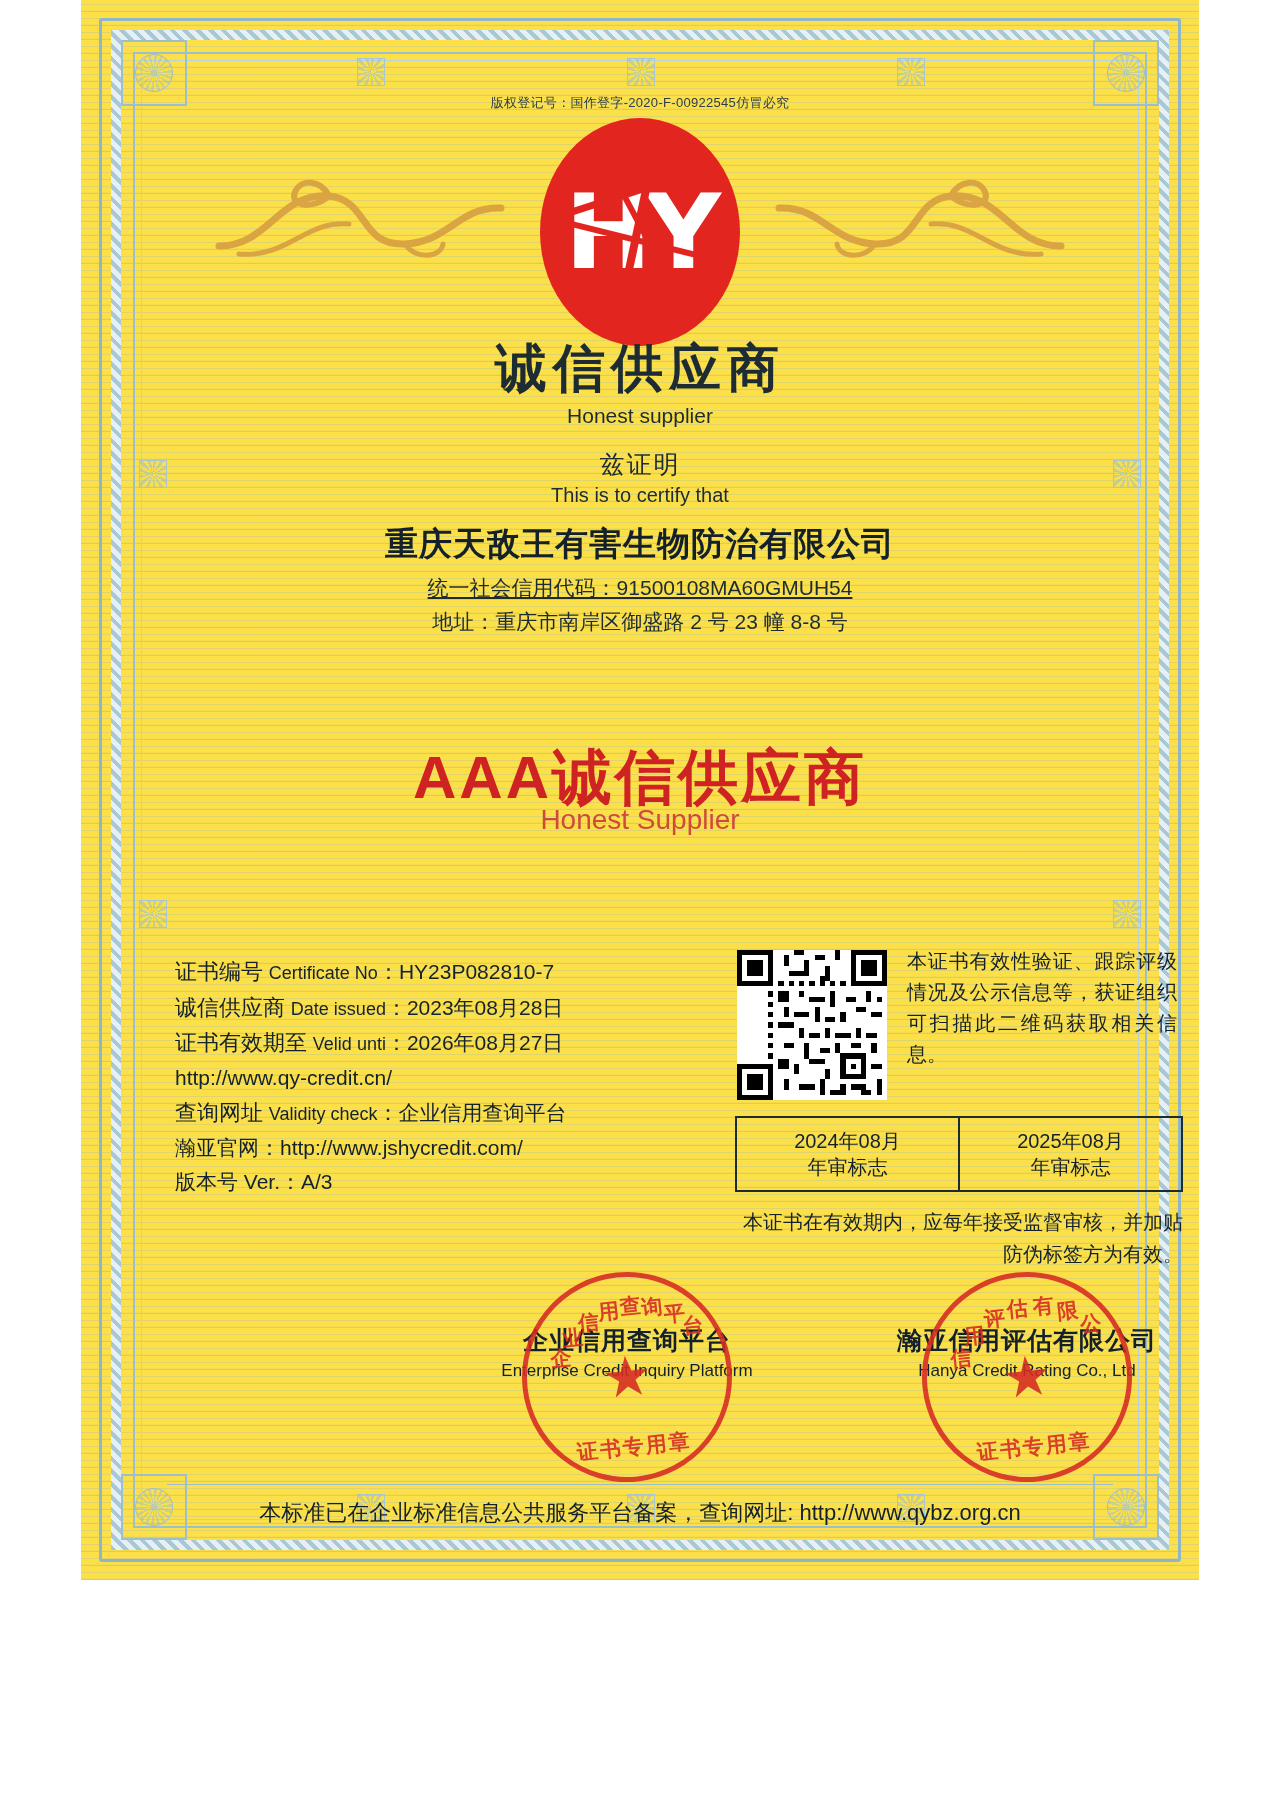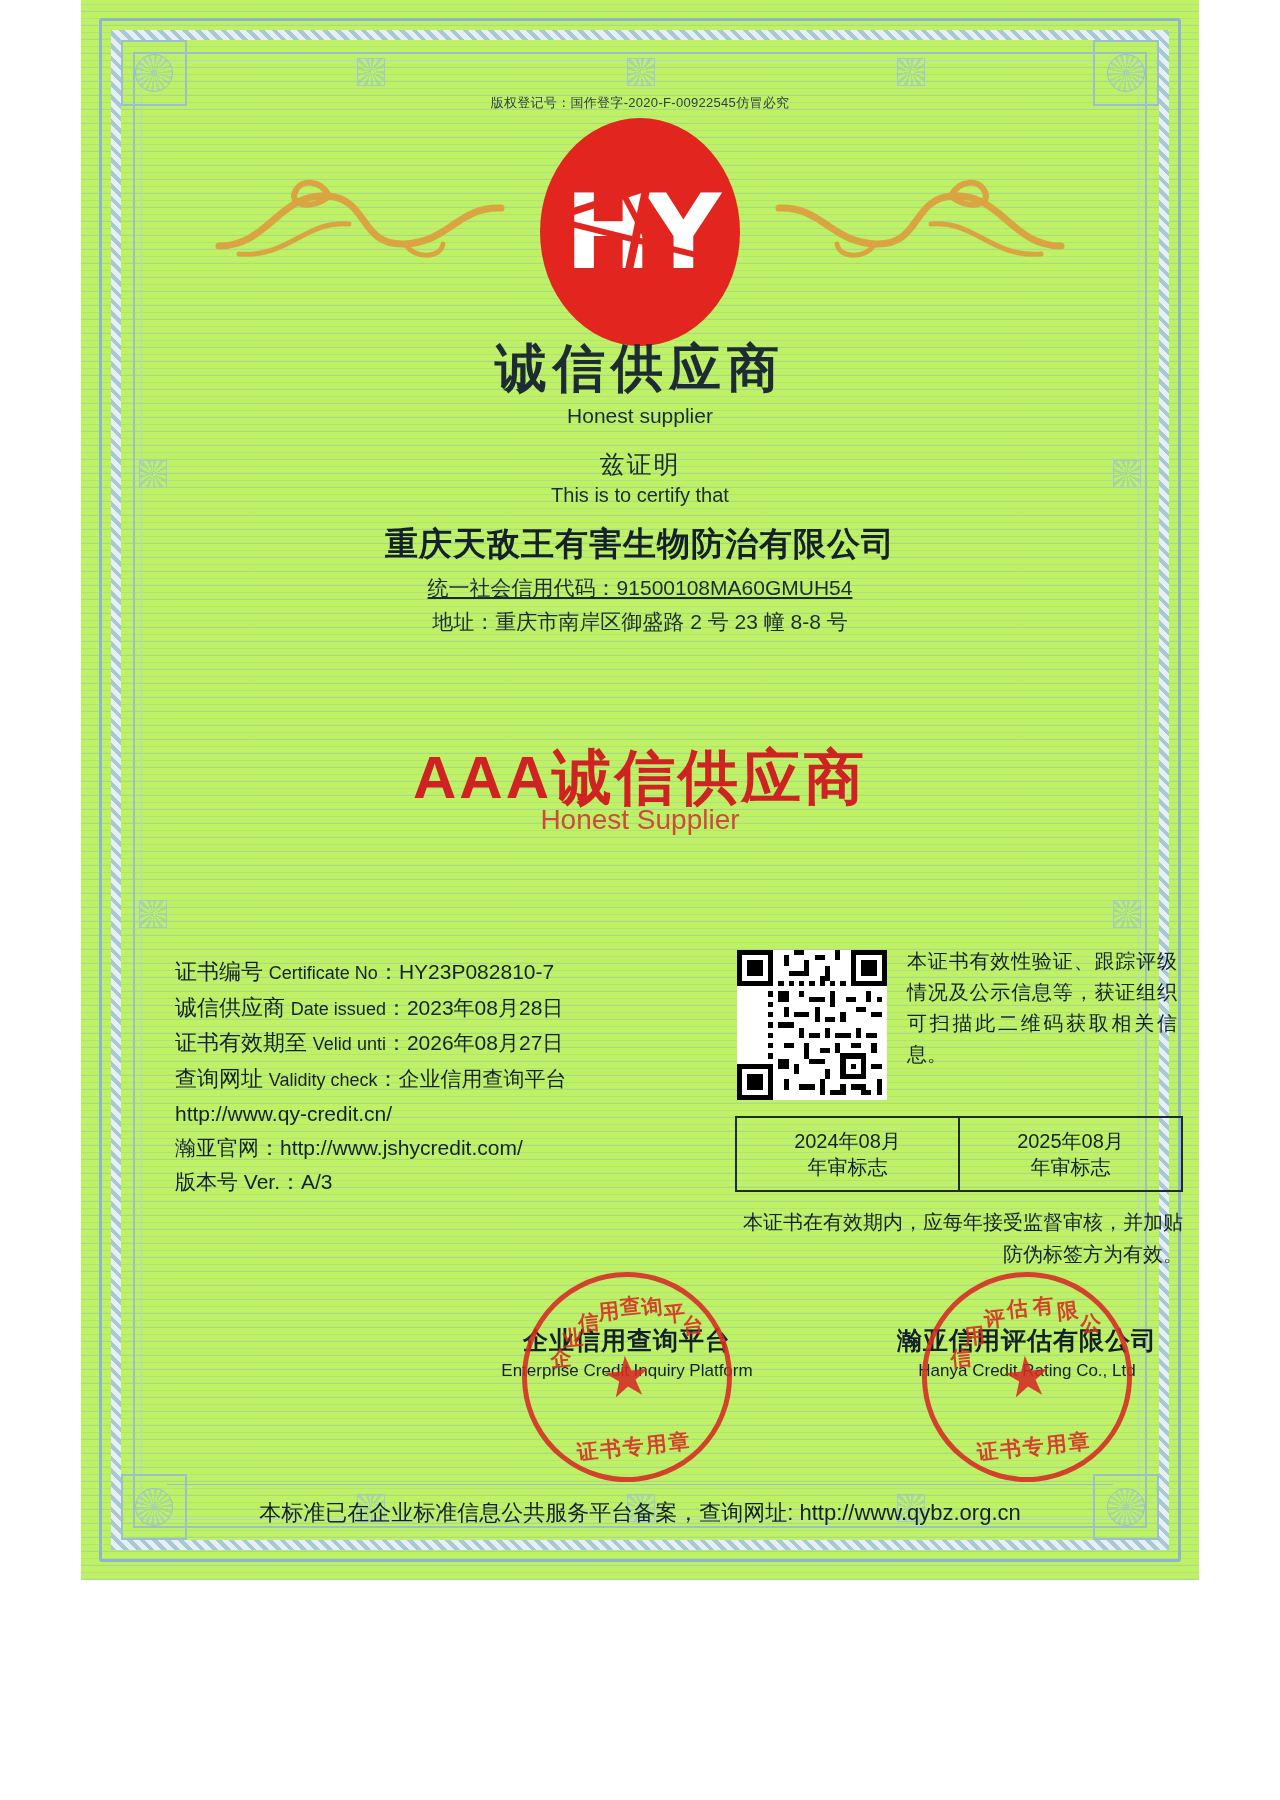--- a/index.html
+++ b/index.html
@@ -13,21 +13,21 @@
     font-family: "Liberation Sans", "DejaVu Sans", sans-serif;
     overflow: hidden;
   }
 
   
   .cert {
     position: relative;
     width: 1118px;
     height: 1580px;
     margin: 0 auto;
-    background: #bef264;
+    background: #fde047;
     overflow: hidden;
   }
 
   
   .wave-bg {
     position: absolute;
     inset: 0;
     background-image:
       repeating-linear-gradient(0deg,
         rgba(150,185,200,0.35) 0px,
@@ -483,25 +483,25 @@
         <span class="lbl-en">Certificate No</span><span>：</span><span>HY23P082810-7</span>
       </div>
       <div class="row">
         <span class="lbl-cn">诚信供应商</span>
         <span class="lbl-en">Date issued</span><span>：</span><span>2023年08月28日</span>
       </div>
       <div class="row">
         <span class="lbl-cn">证书有效期至</span>
         <span class="lbl-en">Velid unti</span><span>：</span><span>2026年08月27日</span>
       </div>
+      <div class="row">http://www.qy-credit.cn/</div>
       <div class="row">
         <span class="lbl-cn">查询网址</span>
         <span class="lbl-en">Validity check</span><span>：</span><span>企业信用查询平台</span>
       </div>
-      <div class="row">http://www.qy-credit.cn/</div>
       <div class="row">瀚亚官网：http://www.jshycredit.com/</div>
       <div class="row">版本号 Ver.：A/3</div>
     </div>
 
     <div class="qr-block">
       <svg class="qr-canvas" viewBox="0 0 29 29" shape-rendering="crispEdges" aria-hidden="true">
         <rect width="29" height="29" fill="#ffffff"></rect>
         <g fill="#000000">
 
           <rect x="0" y="0" width="7" height="1"></rect>

